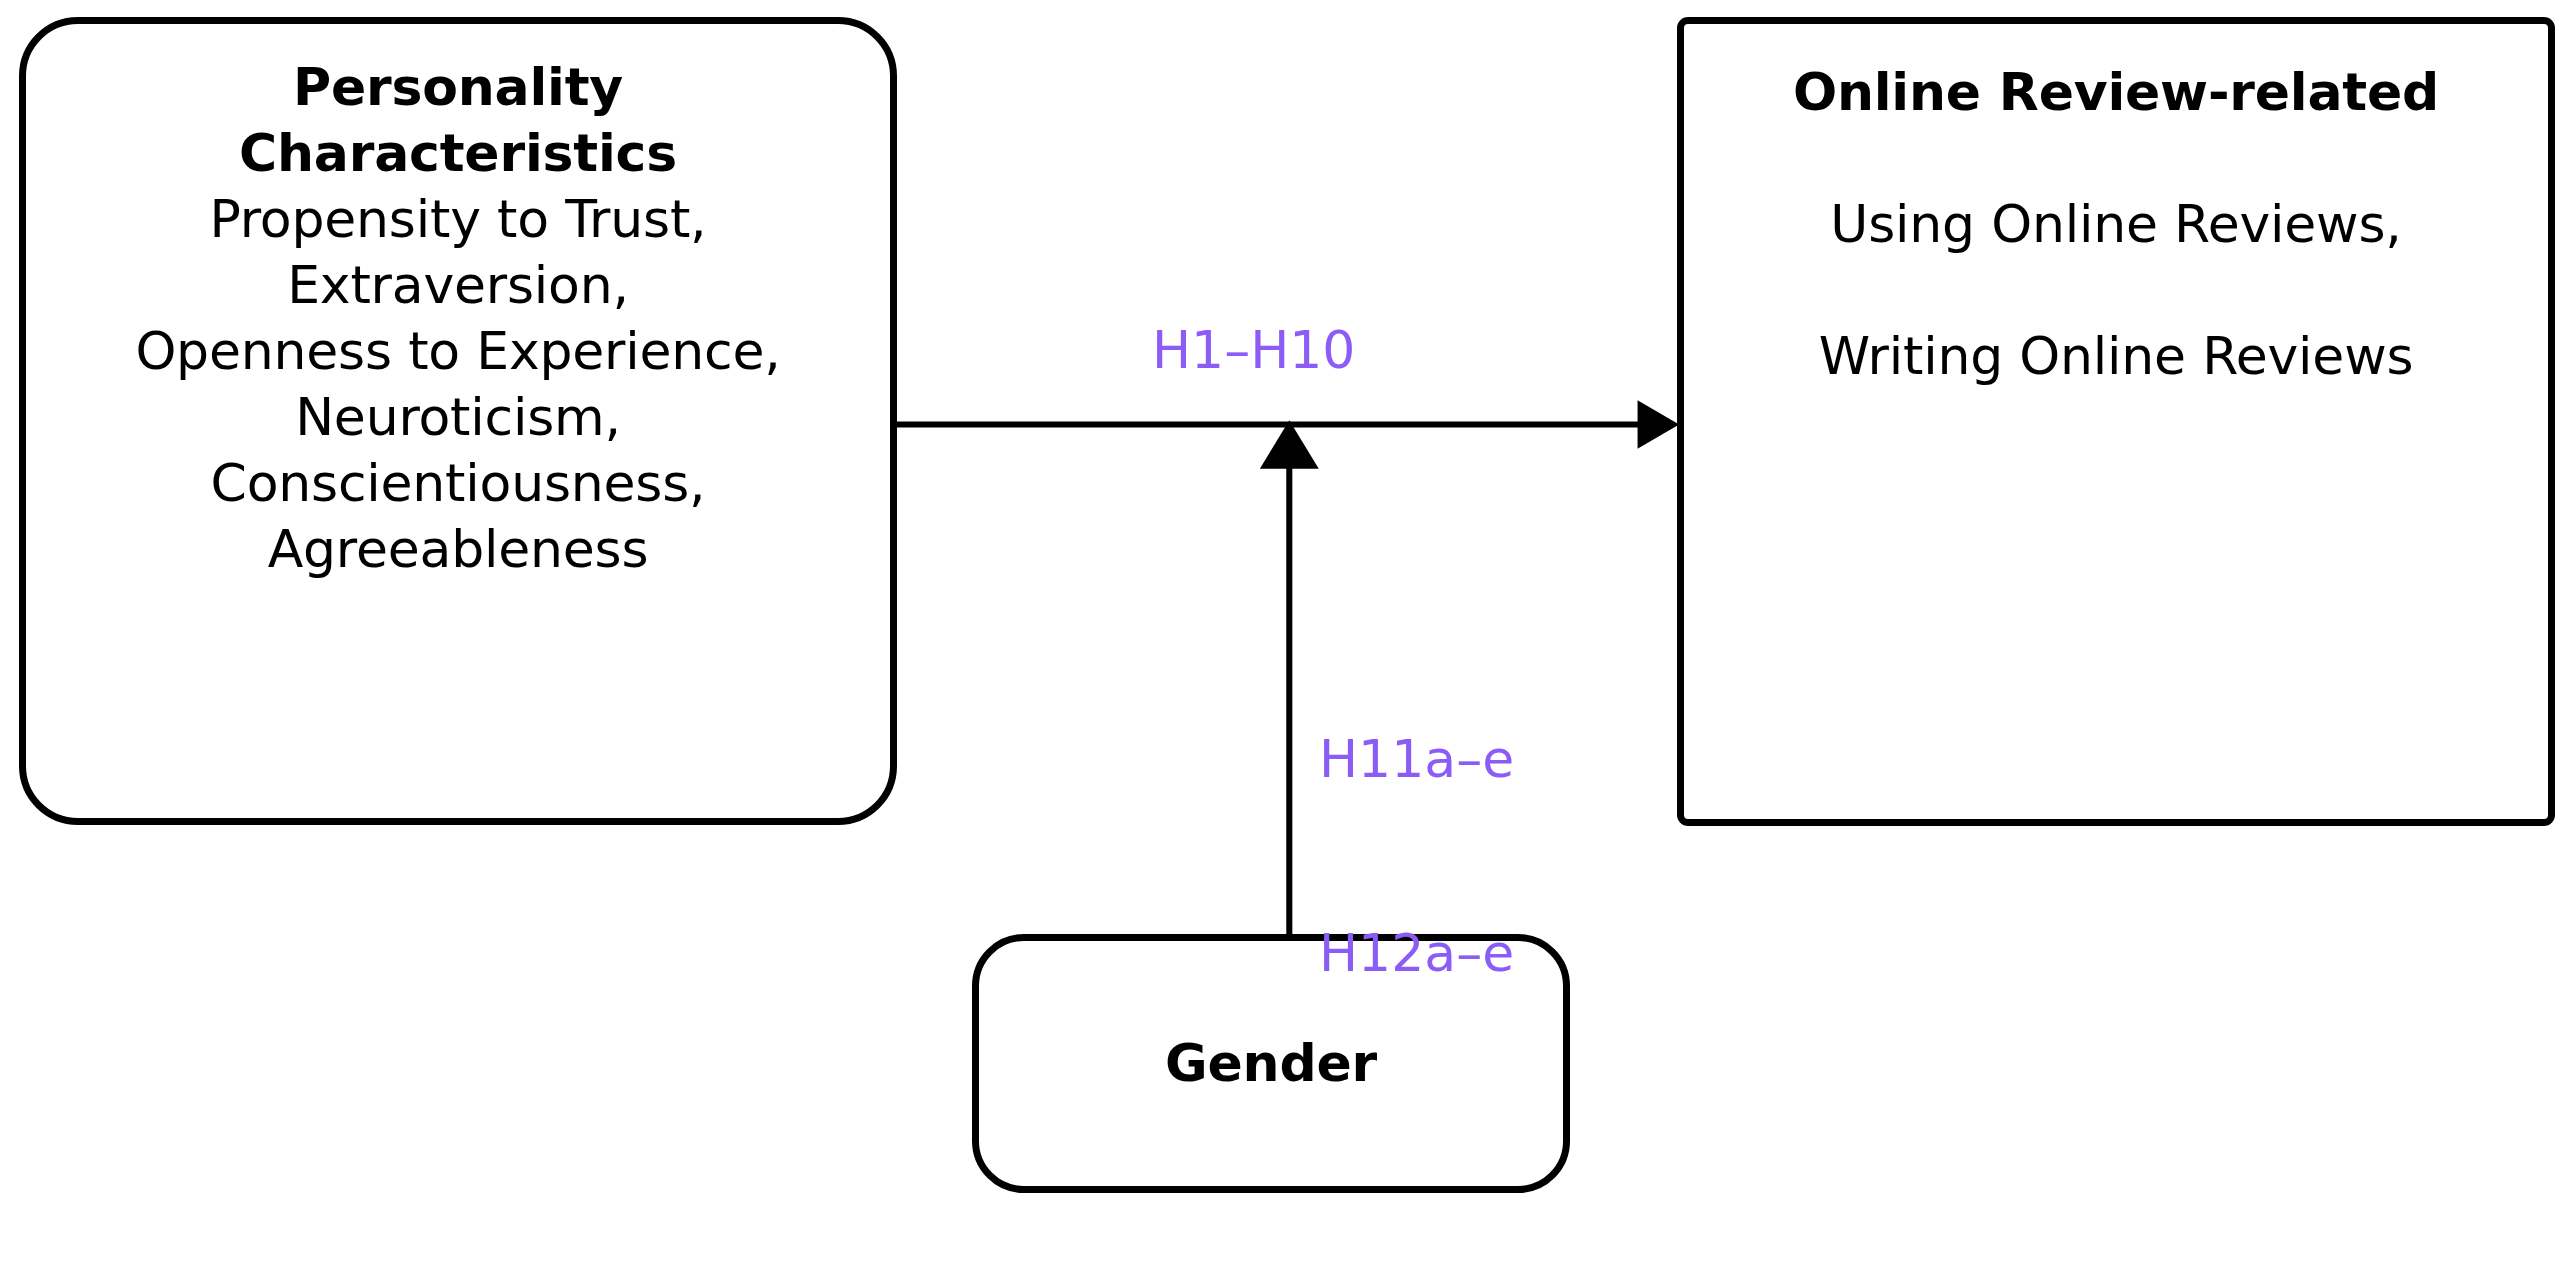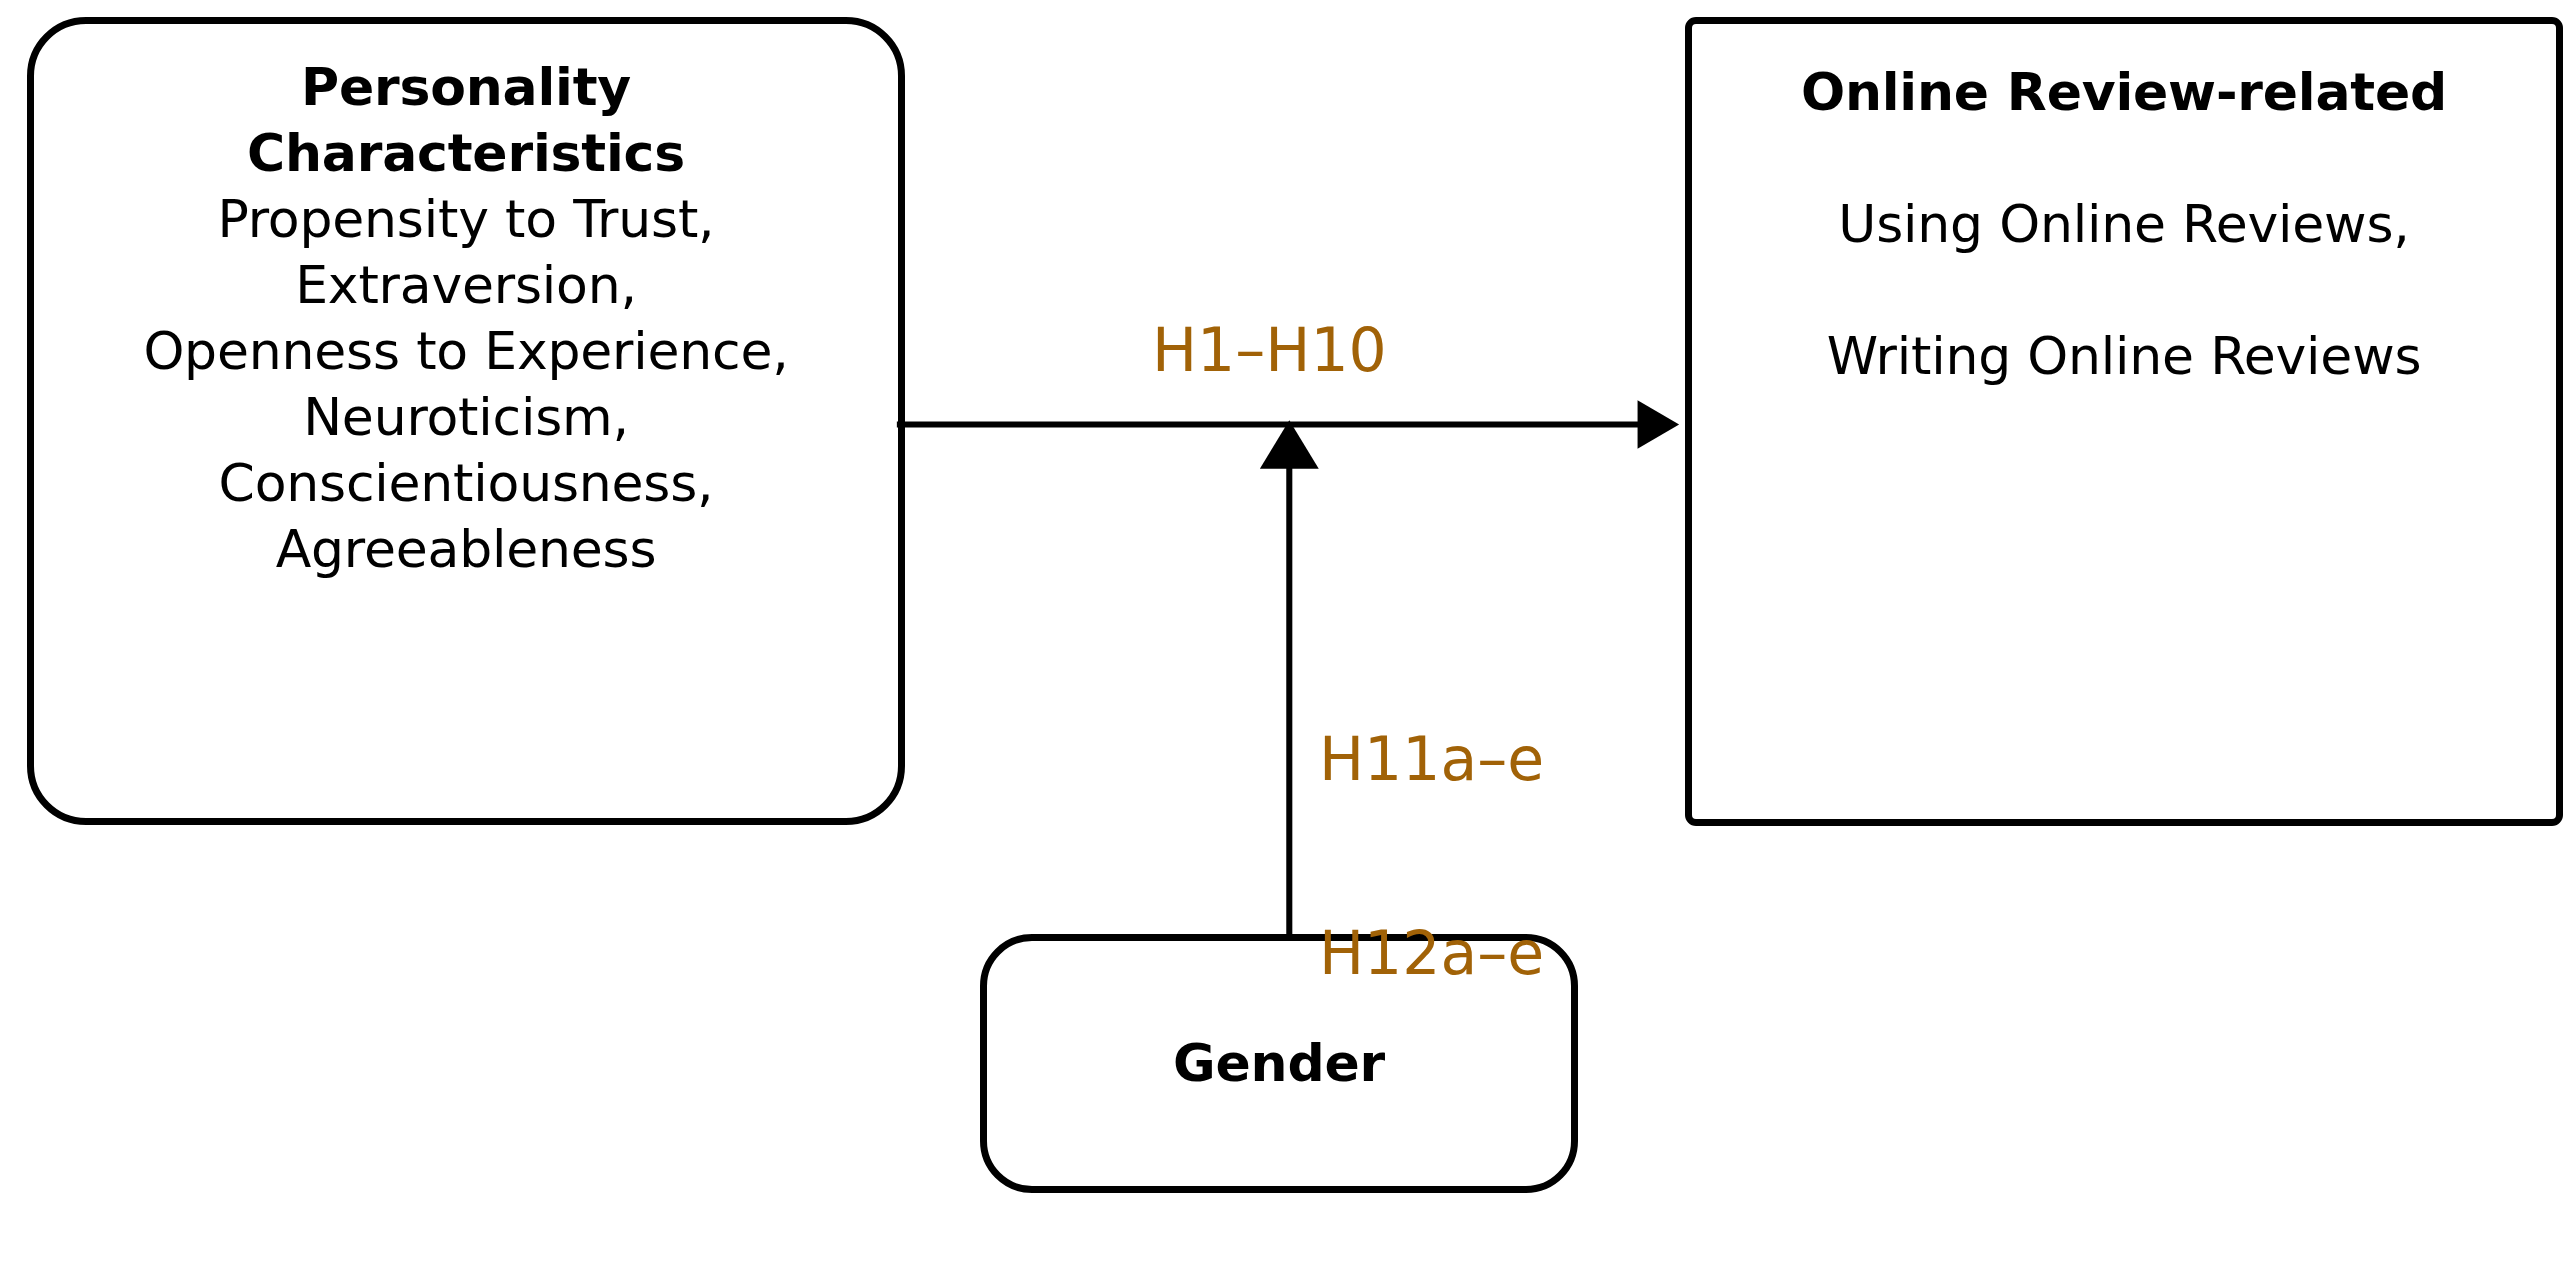--- a/index.html
+++ b/index.html
@@ -19,21 +19,20 @@
   .node {
     position: absolute;
     box-sizing: border-box;
     background: #ffffff;
     border: 7px solid #000000;
     display: flex;
     flex-direction: column;
     align-items: center;
     justify-content: flex-start;
     text-align: center;
-    margin-left: 8px;
   }
   
   #box-personality {
     left: 19px;
     top: 17.3px;
     width: 878px;
     height: 808px;
     border-radius: 59px;
     padding-top: 29.5px;
   }
@@ -80,24 +79,24 @@
     position: absolute;
     left: 0;
     top: 0;
     width: 2576px;
     height: 1283px;
     pointer-events: none;
   }
   
   .edge-label {
     position: absolute;
-    font-size: 60px;
+    font-size: 52px;
     line-height: 57px;
     white-space: nowrap;
-    color: #a16207;
+    color: #8b5cf6;
   }
   #label-h1-h10 {
     left: 1152px;
     top: 322px;
   }
   #label-h11 {
     left: 1319px;
     top: 731px;
   }
   #label-h12 {

